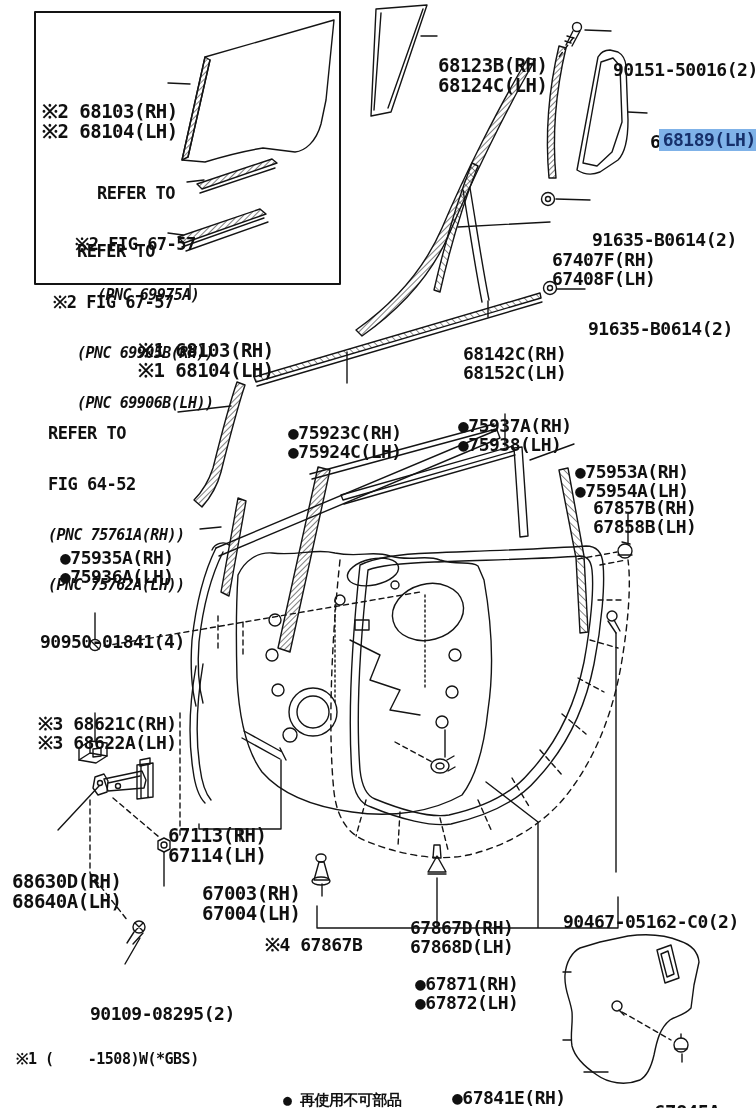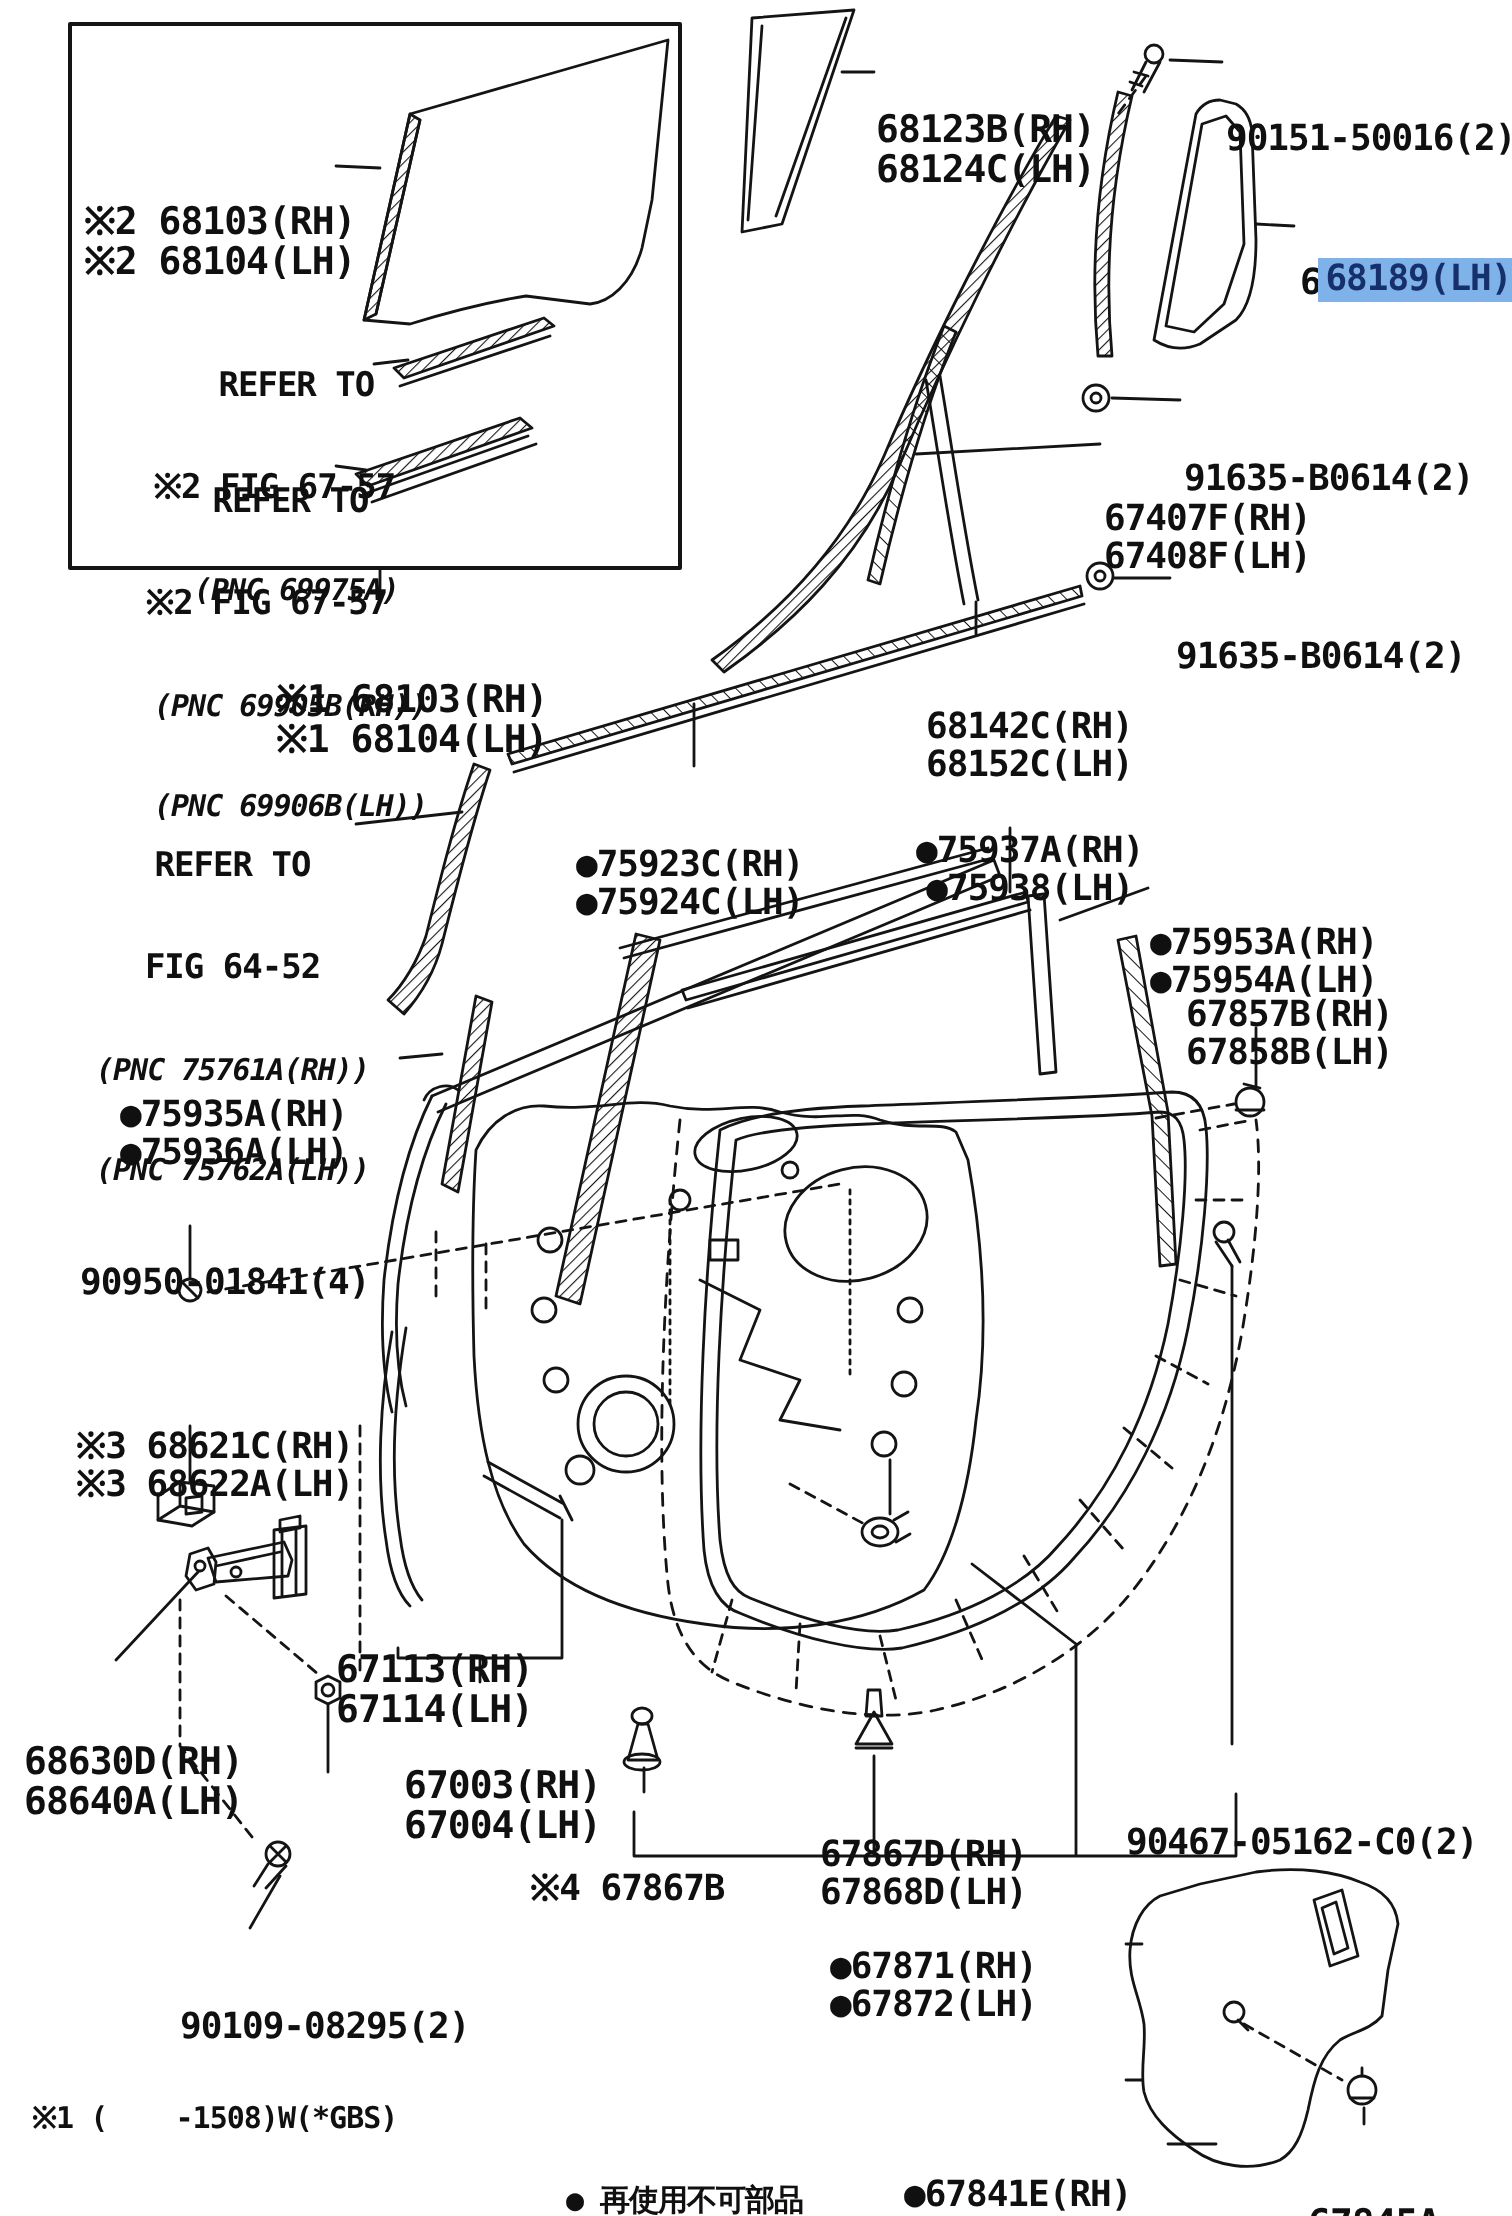--- a/index.html
+++ b/index.html
@@ -1,21 +1,21 @@
 <!DOCTYPE html>
 <html><head>
 <meta charset="utf-8">
 <style>
   html,body{margin:0;padding:0;background:#fff;}
   #stage{position:relative;width:756px;height:1108px;background:#ffffff;overflow:hidden;
          font-family:"DejaVu Sans Mono",monospace;}
   #art{position:absolute;left:0;top:0;z-index:0;}
   .lbl{position:absolute;z-index:2;font:700 18px/19px "DejaVu Sans Mono",monospace;
        color:#101010;letter-spacing:-0.5px;white-space:pre;}
-  .lbl .ln{display:block;text-align:center;}
+  .lbl .ln{display:block;}
   .big{font-size:19px;line-height:20px;}
   .sm{font-size:15px;line-height:16px;}
   .refer{font:700 17px/17px "DejaVu Sans Mono",monospace;letter-spacing:-0.5px;}
   .refer .pnc{font-size:15px;line-height:16px;font-style:italic;}
   .ind{padding-left:22px;}
   .ind2{padding-left:24px;}
   .legend{font:700 15px/21px "DejaVu Sans Mono",monospace;letter-spacing:-0.5px;}
   .hl{background:#7fb2e8;color:#16306b;padding:1px 5px 2px 4px;display:inline-block;}
 </style>
 </head>
@@ -243,21 +243,21 @@
 </div>
 <div class="lbl" style="left:592px;top:192px">
   <span class="ln">91635-B0614(2)</span>
 </div>
 <div class="lbl" style="left:552px;top:212px">
   <span class="ln">67407F(RH)</span><span class="ln">67408F(LH)</span>
 </div>
 <div class="lbl" style="left:588px;top:281px">
   <span class="ln">91635-B0614(2)</span>
 </div>
-<div class="lbl" style="left:463px;top:316px">
+<div class="lbl" style="left:463px;top:306px">
   <span class="ln">68142C(RH)</span><span class="ln">68152C(LH)</span>
 </div>
 <div class="lbl" style="left:288px;top:385px">
   <span class="ln">●75923C(RH)</span><span class="ln">●75924C(LH)</span>
 </div>
 <div class="lbl" style="left:458px;top:378px">
   <span class="ln">●75937A(RH)</span><span class="ln">●75938(LH)</span>
 </div>
 <div class="lbl" style="left:575px;top:424px">
   <span class="ln">●75953A(RH)</span><span class="ln">●75954A(LH)</span>

